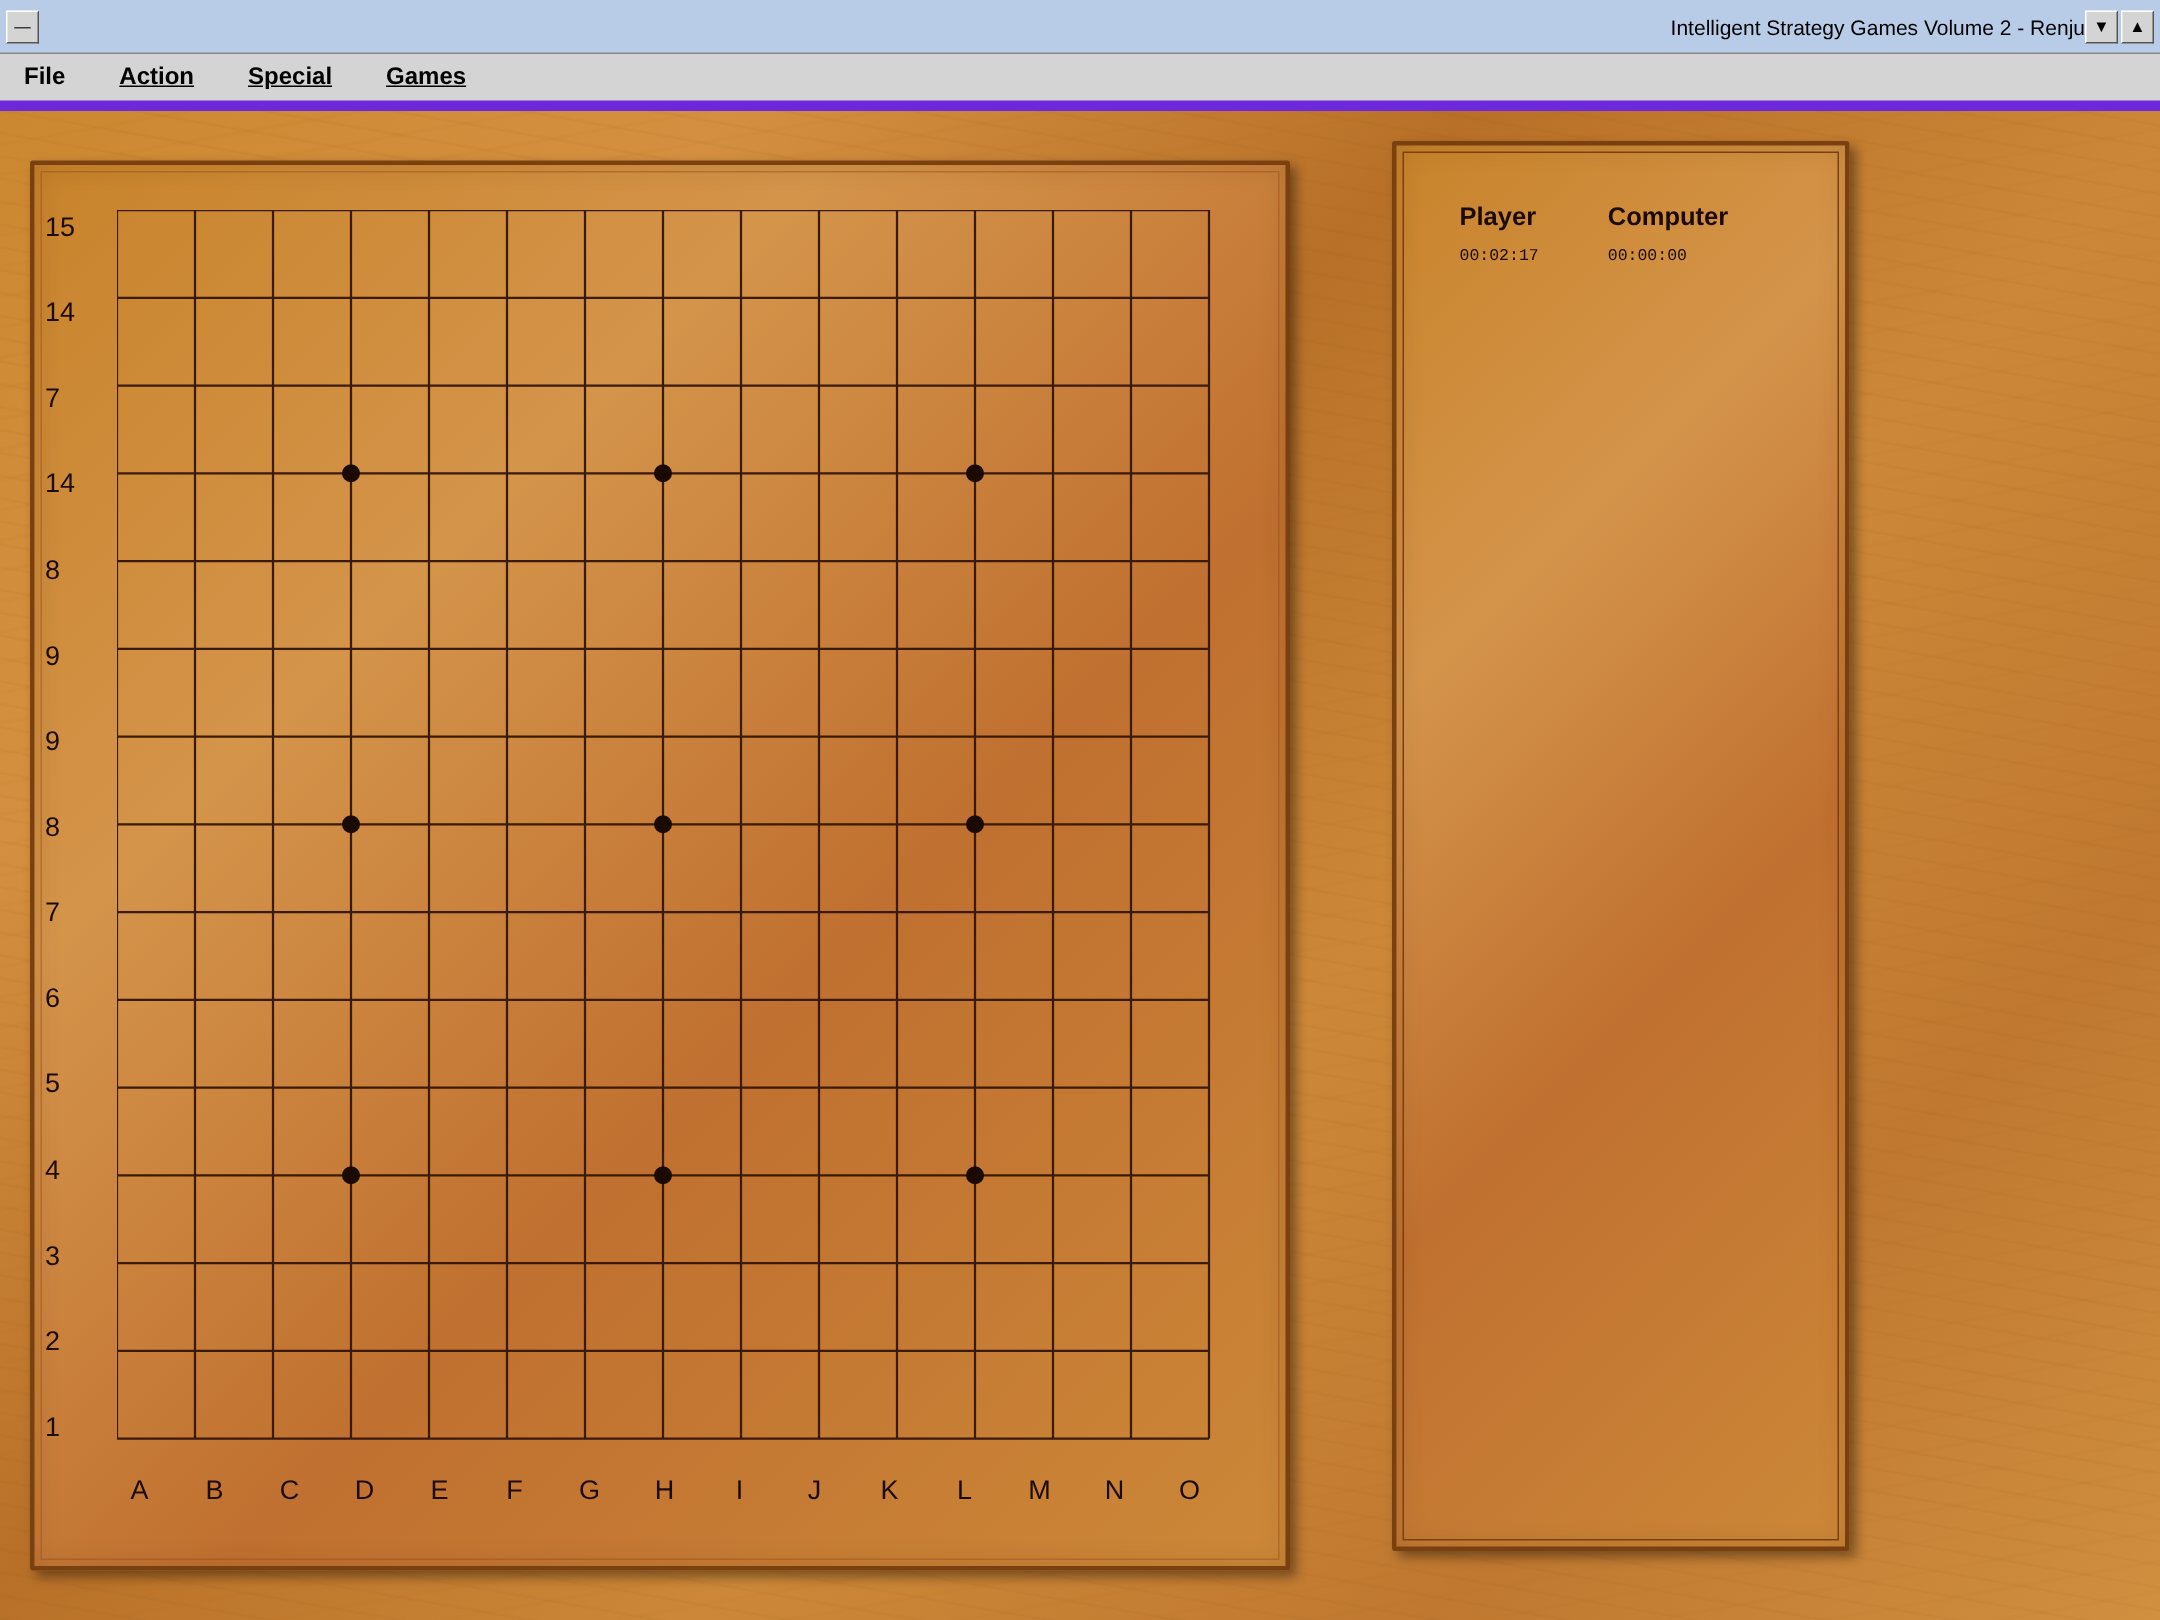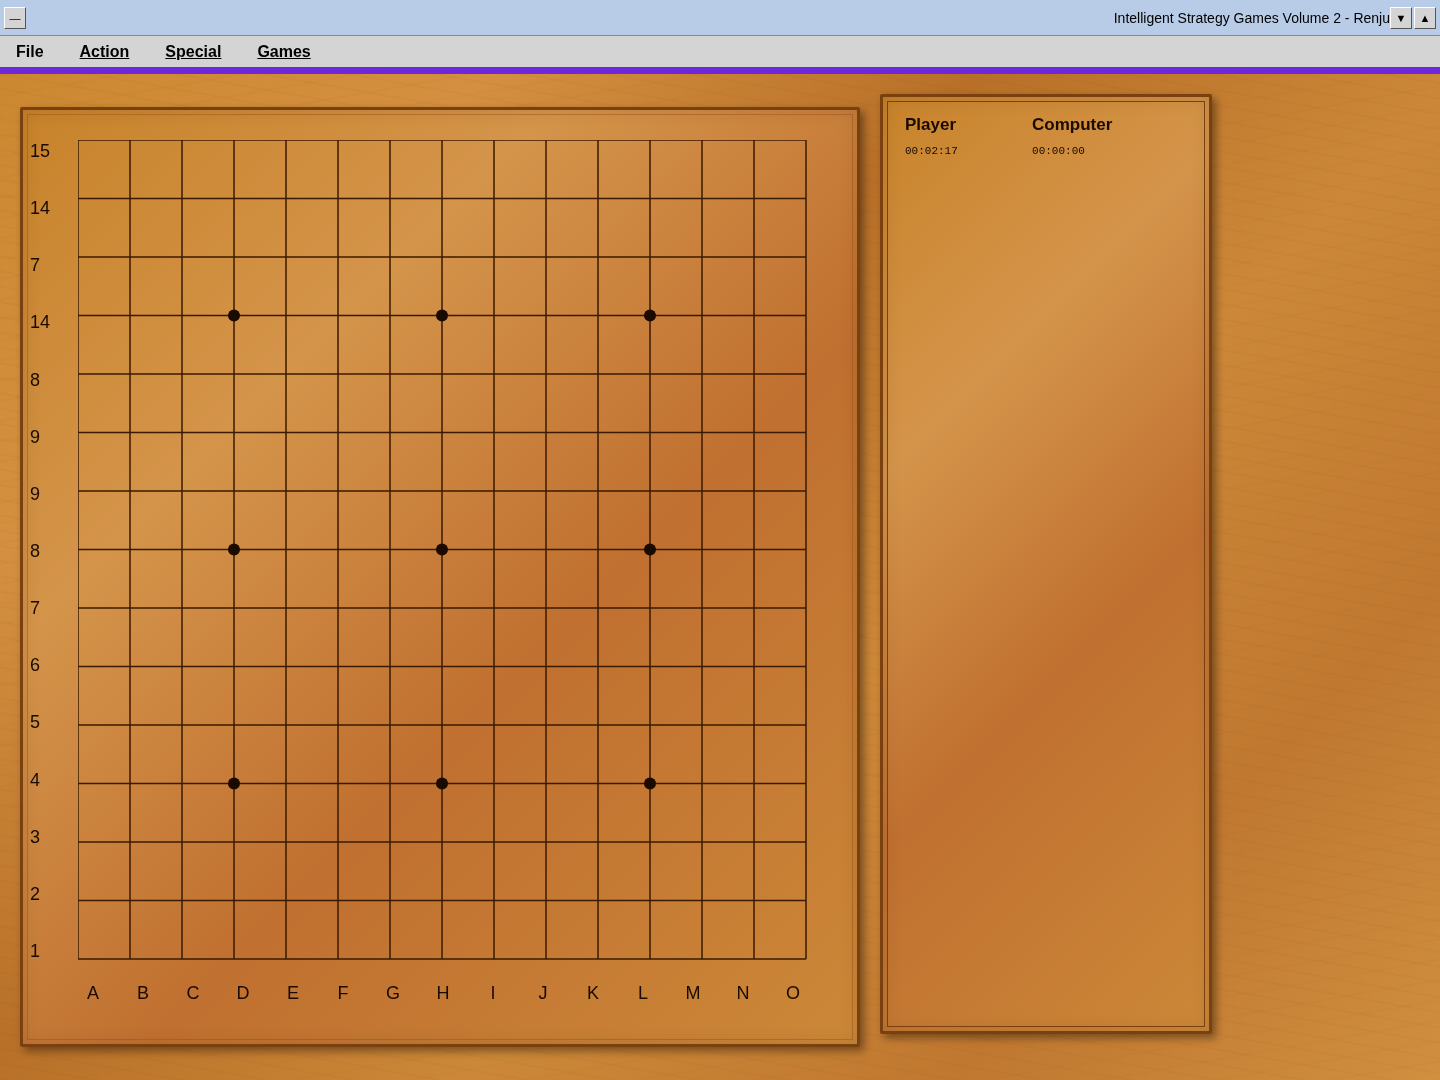--- a/index.html
+++ b/index.html
@@ -181,26 +181,27 @@
       text-align: center;
     }
 
     
     .info-panel {
       position: relative;
       z-index: 1;
       background: linear-gradient(135deg, #c8832a 0%, #d4944a 30%, #c07030 60%, #cc8838 100%);
       border: 3px solid #7a4010;
       border-radius: 2px;
-      width: 332px;
+      width: 305px;
       height: 940px;
-      padding: 12px;
+      padding: 32px;
       box-shadow: 4px 4px 8px rgba(0,0,0,0.4), inset 0 0 20px rgba(0,0,0,0.1);
       align-self: flex-start;
       margin-top: 0;
+      margin-left: 48px;
     }
 
     .info-panel::before {
       content: '';
       position: absolute;
       inset: 4px;
       border: 1px solid #7a4010;
       pointer-events: none;
     }
 

